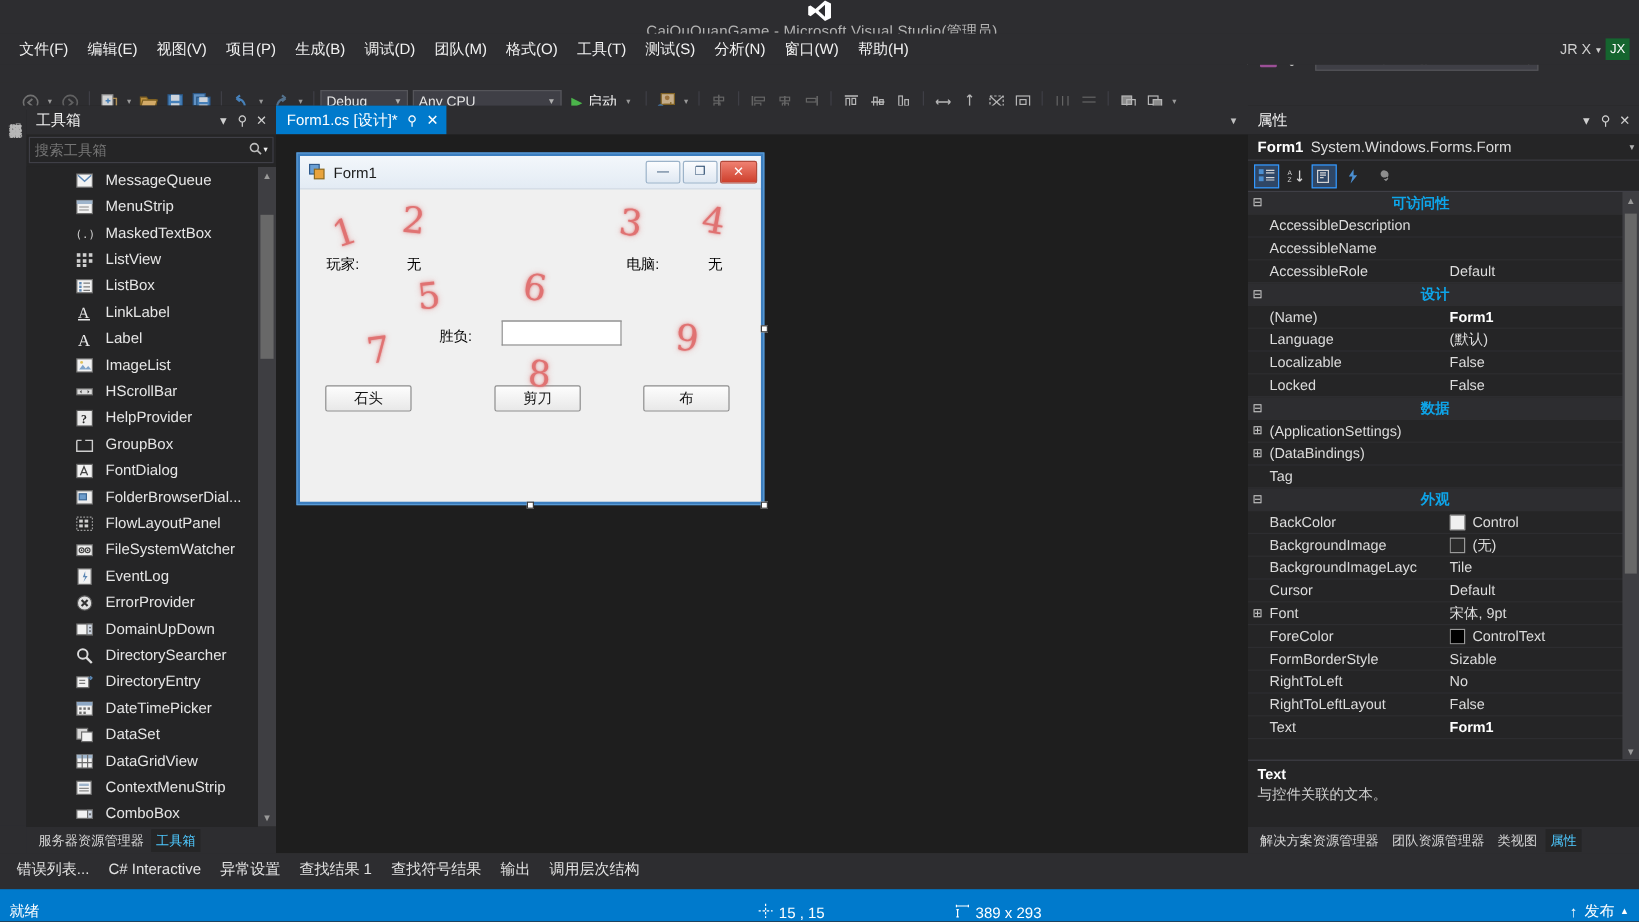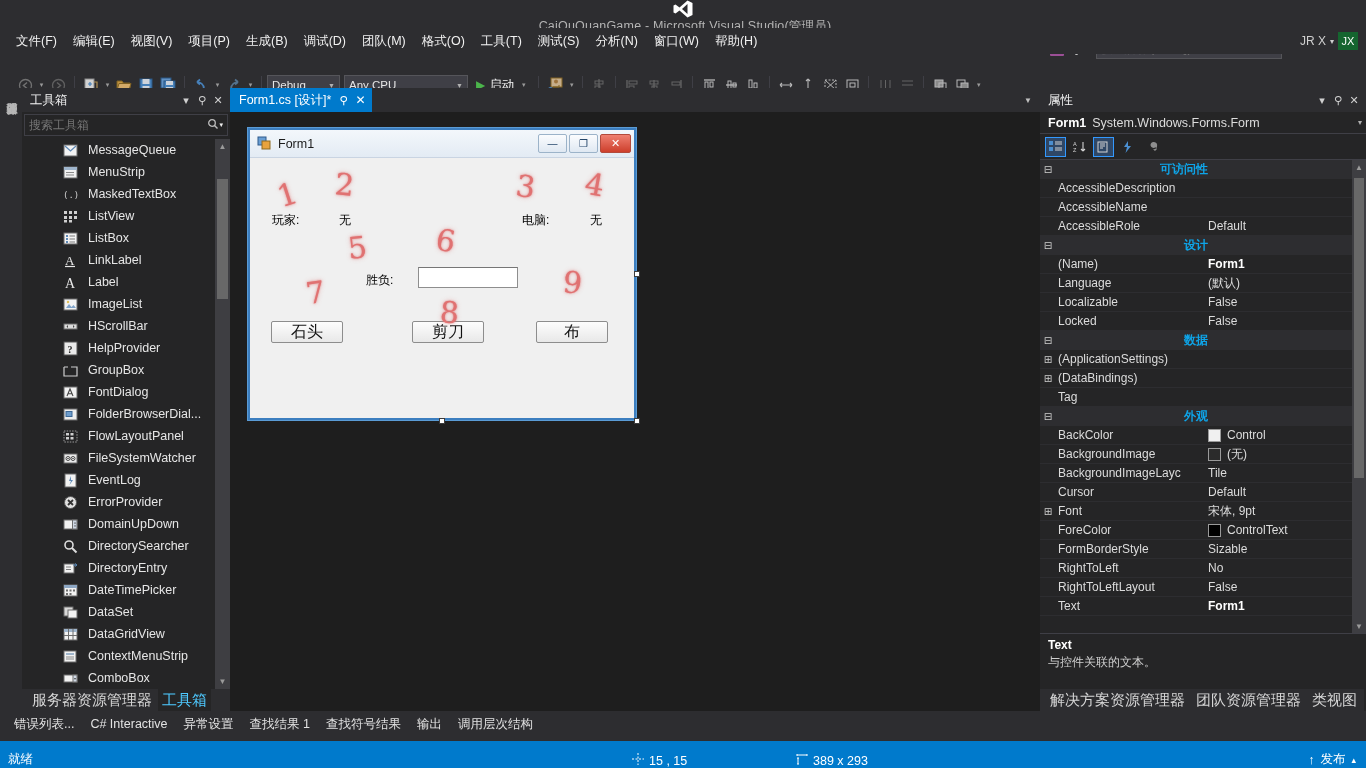--- a/index.html
+++ b/index.html
@@ -129,21 +129,21 @@
   .tbx-scroll .arr {
     height: 15px; color: #9a9a9a; font-size: 8px; display: flex; align-items: center; justify-content: center;
   }
   .tbx-scroll .thumb {
     position: absolute; left: 2px; width: 11px; background: #686868; top: 40px; height: 120px;
   }
   .panel-tabs {
     position: absolute; left: 22px; top: 689px; width: 208px; height: 22px;
     display: flex; align-items: center; gap: 2px; background: #2d2d30; padding-left: 6px;
   }
-  .panel-tab { font-size: 15px; color: #d6d6d6; padding: 2px 4px; white-space: nowrap; }
+  .panel-tab { font-size: 11px; color: #d6d6d6; padding: 2px 4px; white-space: nowrap; }
   .panel-tab.active { color: #4ec9ff; background: #252526; }
 
   
   .doctabs {
     position: absolute; left: 230px; top: 88px; width: 810px; height: 24px;
     background: #2d2d30; display: flex; align-items: stretch;
   }
   .doctab {
     background: #007acc; color: #fff; display: flex; align-items: center;
     padding: 0 6px 0 9px; gap: 8px; font-size: 12.5px; white-space: nowrap;
@@ -193,21 +193,21 @@
     font-family: "Liberation Sans", sans-serif; white-space: nowrap;
   }
   .fm-text {
     position: absolute; background: #fff; border: 1px solid #8e8e8e;
     border-top-color: #767676;
   }
   .fm-btn {
     position: absolute; border: 1px solid #8d8d8d; border-radius: 2px;
     background: linear-gradient(#fdfdfd, #e8e8e8);
     display: flex; align-items: center; justify-content: center;
-    font-size: 16px; color: #111; font-family: "Liberation Sans", sans-serif;
+    font-size: 12px; color: #111; font-family: "Liberation Sans", sans-serif;
   }
   
   .ann {
     position: absolute; color: #e07272; font-size: 30px; line-height: 1;
     font-family: "DejaVu Serif", serif; font-weight: 500;
     text-shadow: 0 0 2px rgba(224,114,114,.9), 0 0 5px rgba(224,114,114,.45);
     transform-origin: center; pointer-events: none;
   }
   .grip {
     position: absolute; width: 6px; height: 6px; background: #fff;

